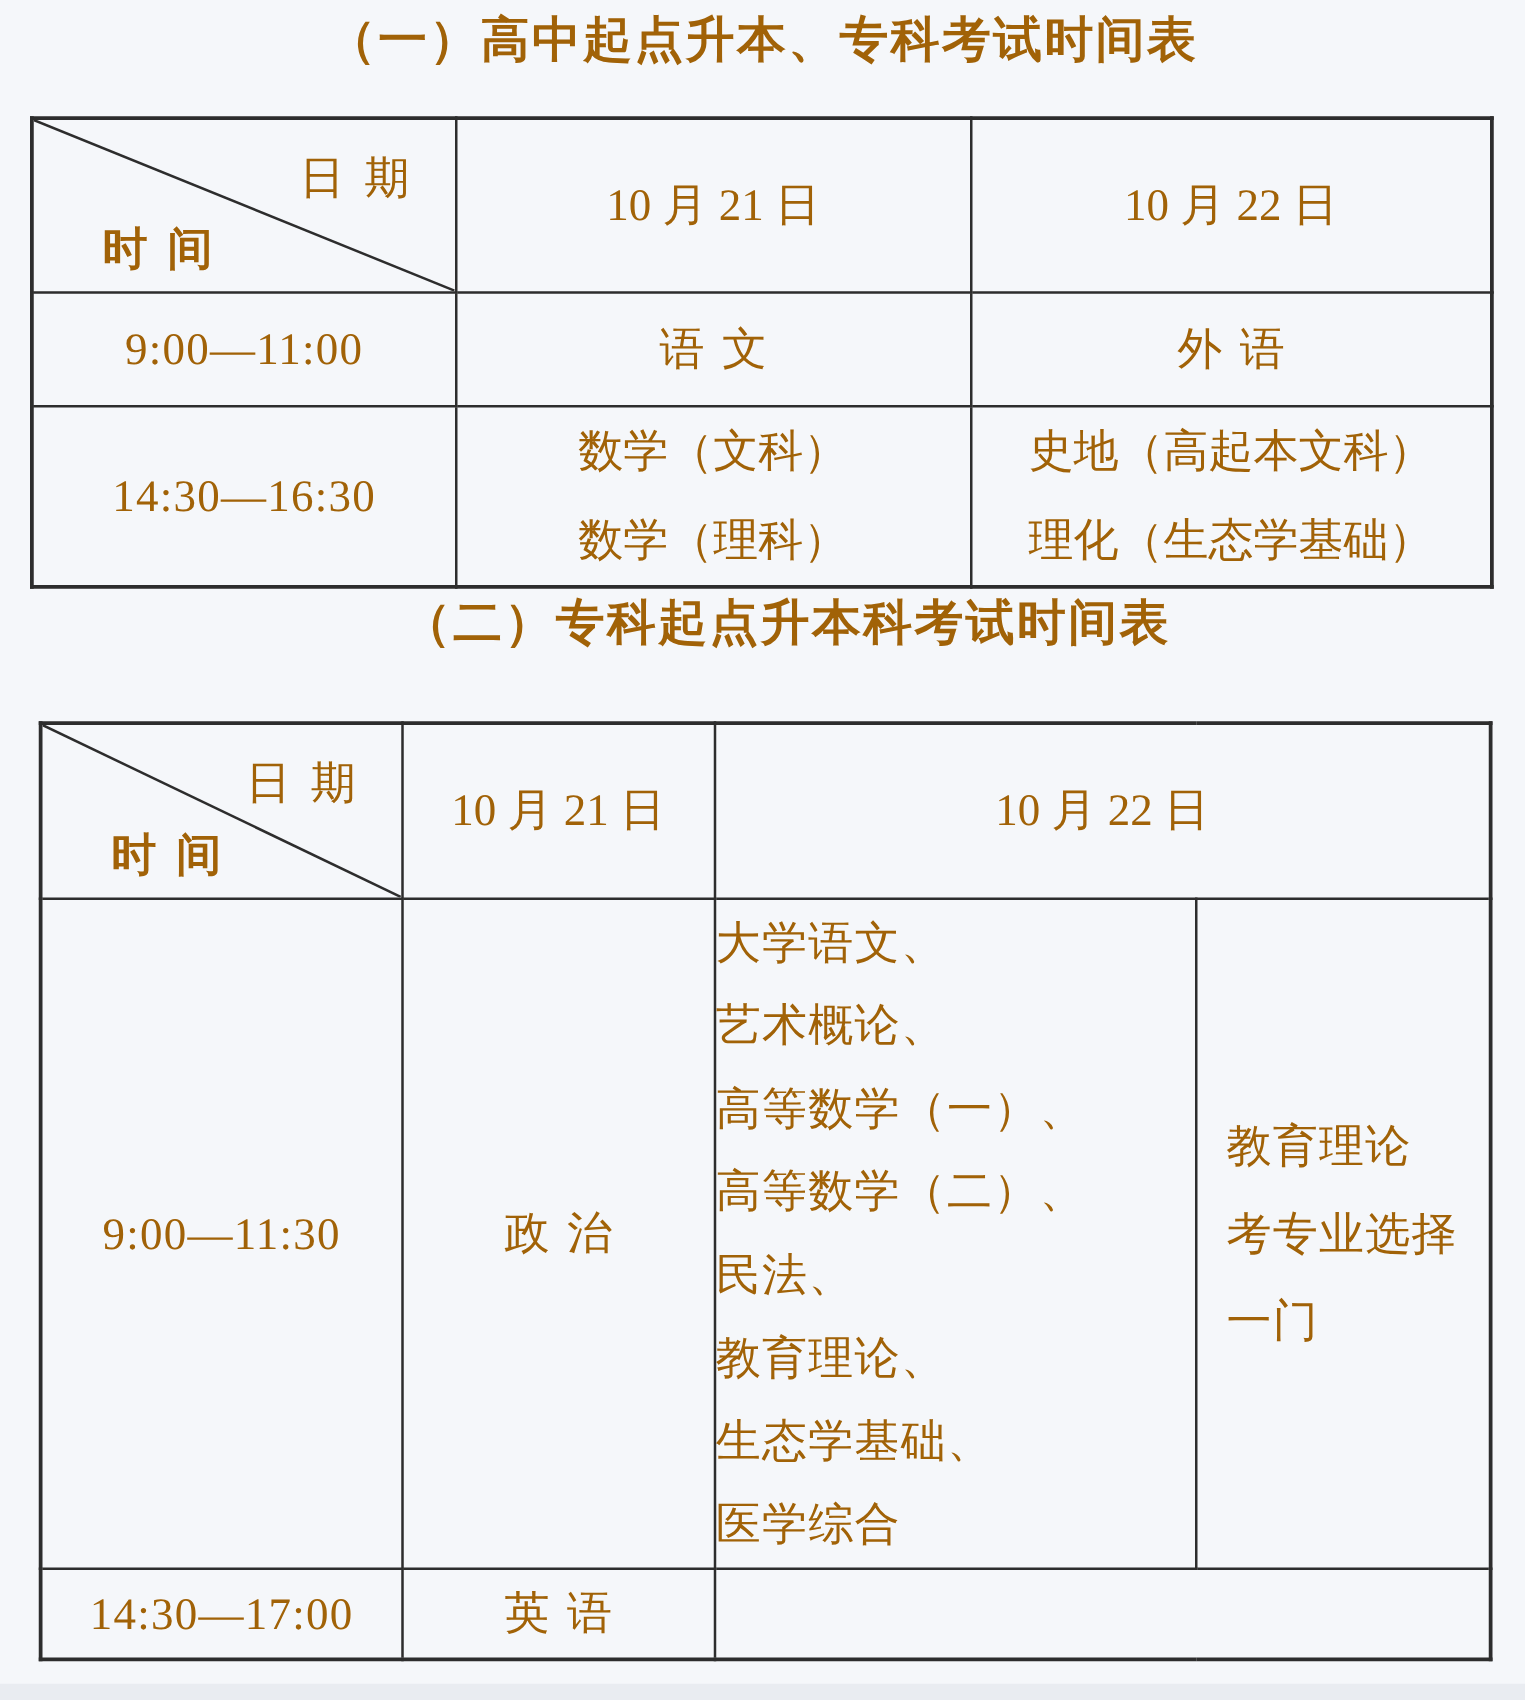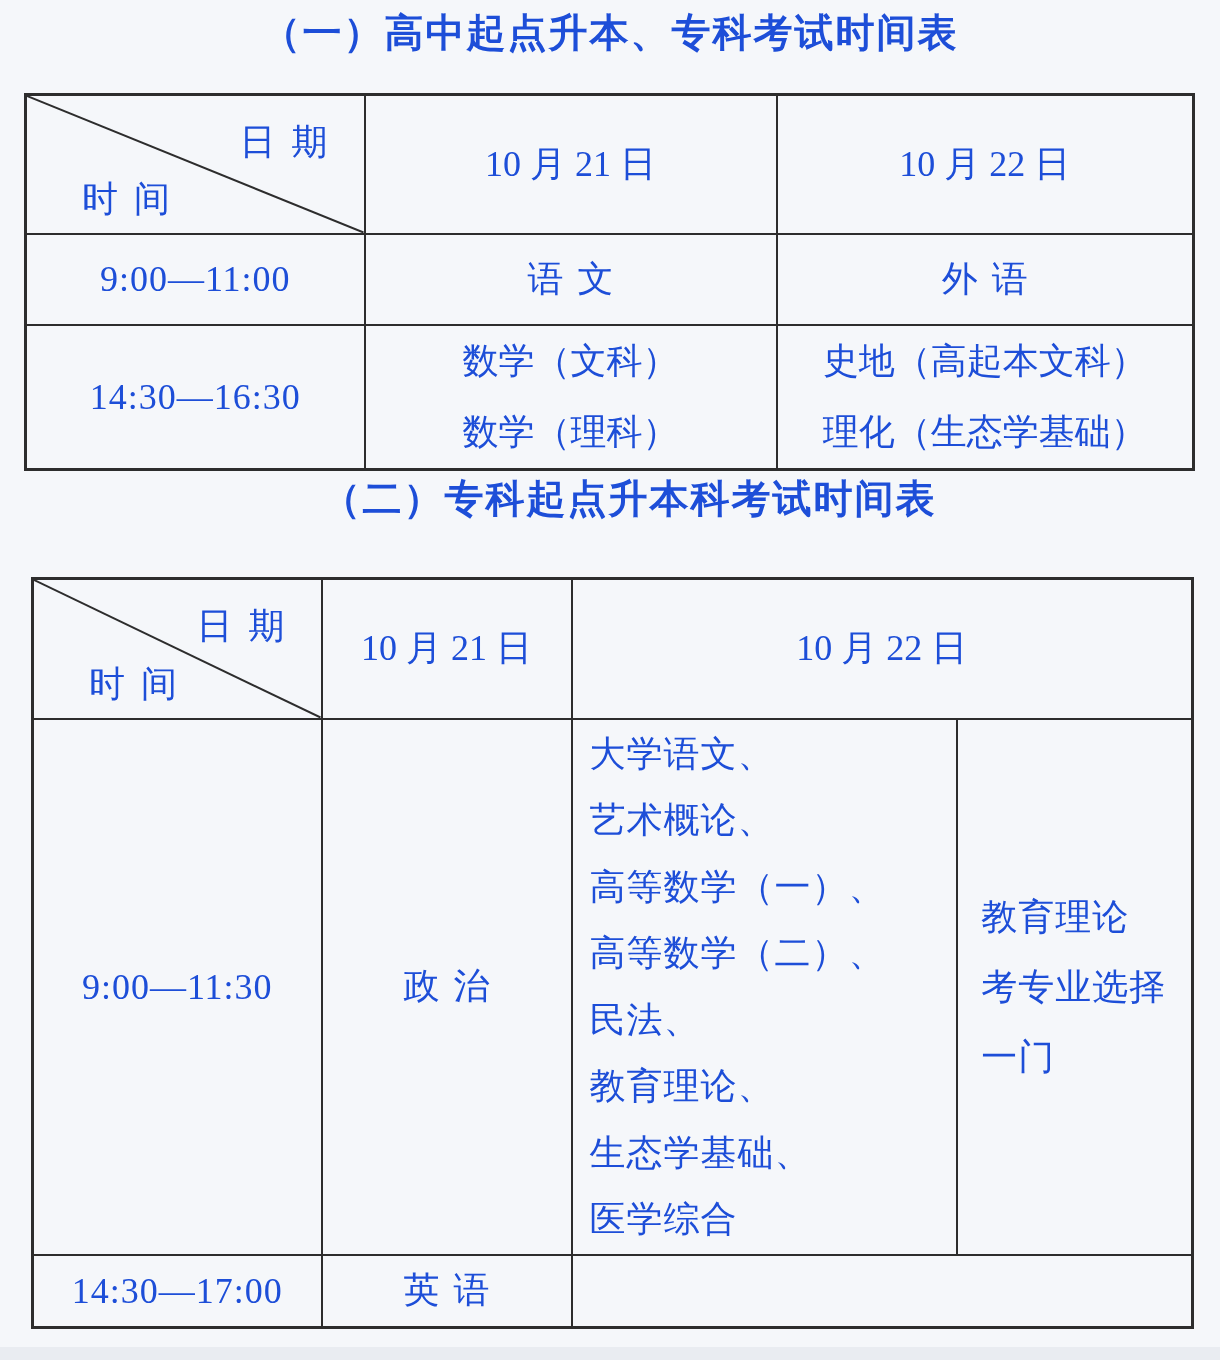--- a/index.html
+++ b/index.html
@@ -1,19 +1,19 @@
 <!DOCTYPE html>
 <html><head>
 <meta charset="utf-8">
 <style>
   html,body{margin:0;padding:0;background:#eef0f4;}
   #page{
     position:relative;width:1220px;height:1360px;overflow:hidden;
     background:#f5f7fa;
-    color:#1d4ed8;
+    color:#a16207;
     font-family:"Liberation Serif","DejaVu Serif",serif;
   }
   .title{
     position:absolute;left:0;width:100%;
     text-align:center;font-size:39px;font-weight:600;
     letter-spacing:2px;line-height:1.2;
   }
   #title1{top:10px;}
   #title2{top:476px;padding-left:19px;}
 
@@ -25,26 +25,26 @@
   #table2{left:31px;top:577px;width:1160px;border:3px solid #2d2d2d;}
   td{
     border:2px solid #2d2d2d;
     text-align:center;vertical-align:middle;
     font-size:36px;padding:0;
   }
   
   .corner{position:relative;padding:0;margin-top:12px;}
   .diag{position:absolute;left:0;top:0;width:100%;height:100%;display:block;}
   .corner .date{position:absolute;top:22px;right:20px;letter-spacing:16px;}
-  .corner .time{position:absolute;bottom:9px;left:55px;letter-spacing:16px;}
+  .corner .time{position:absolute;bottom:9px;left:55px;letter-spacing:16px;font-weight:bold;}
 
   .sp{letter-spacing:14px;text-indent:14px;}       
   .time-cell{letter-spacing:1px;}
   .twoline div{line-height:71px;}
-  .subjects{text-align:left;padding-left:17px;}
+  .subjects{text-align:left;}
   .subjects div{line-height:66.5px;letter-spacing:1px;}
   .note{width:186px;margin:0 auto;}
   .note div{line-height:70px;text-align:left;letter-spacing:1px;}
   .note div.center{}
   #bottom-strip{position:absolute;left:0;top:1347px;width:100%;height:13px;background:#e9ecf1;}
 </style>
 </head>
 <body>
 
 <div id="page">

